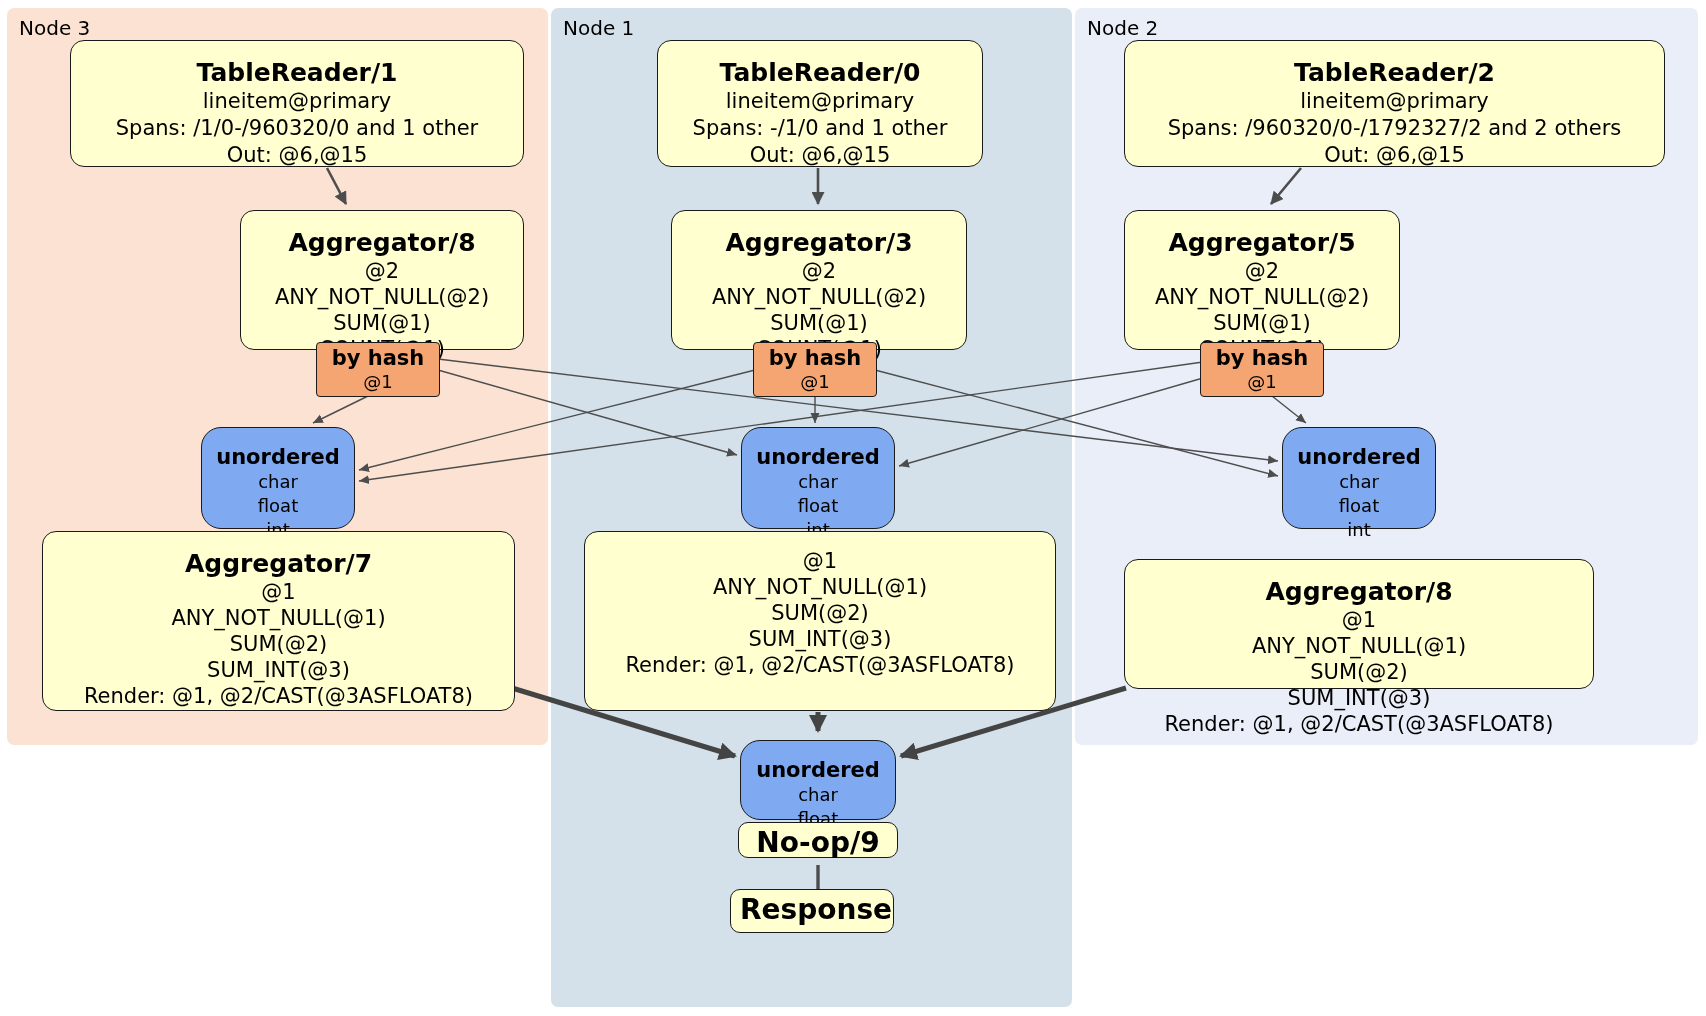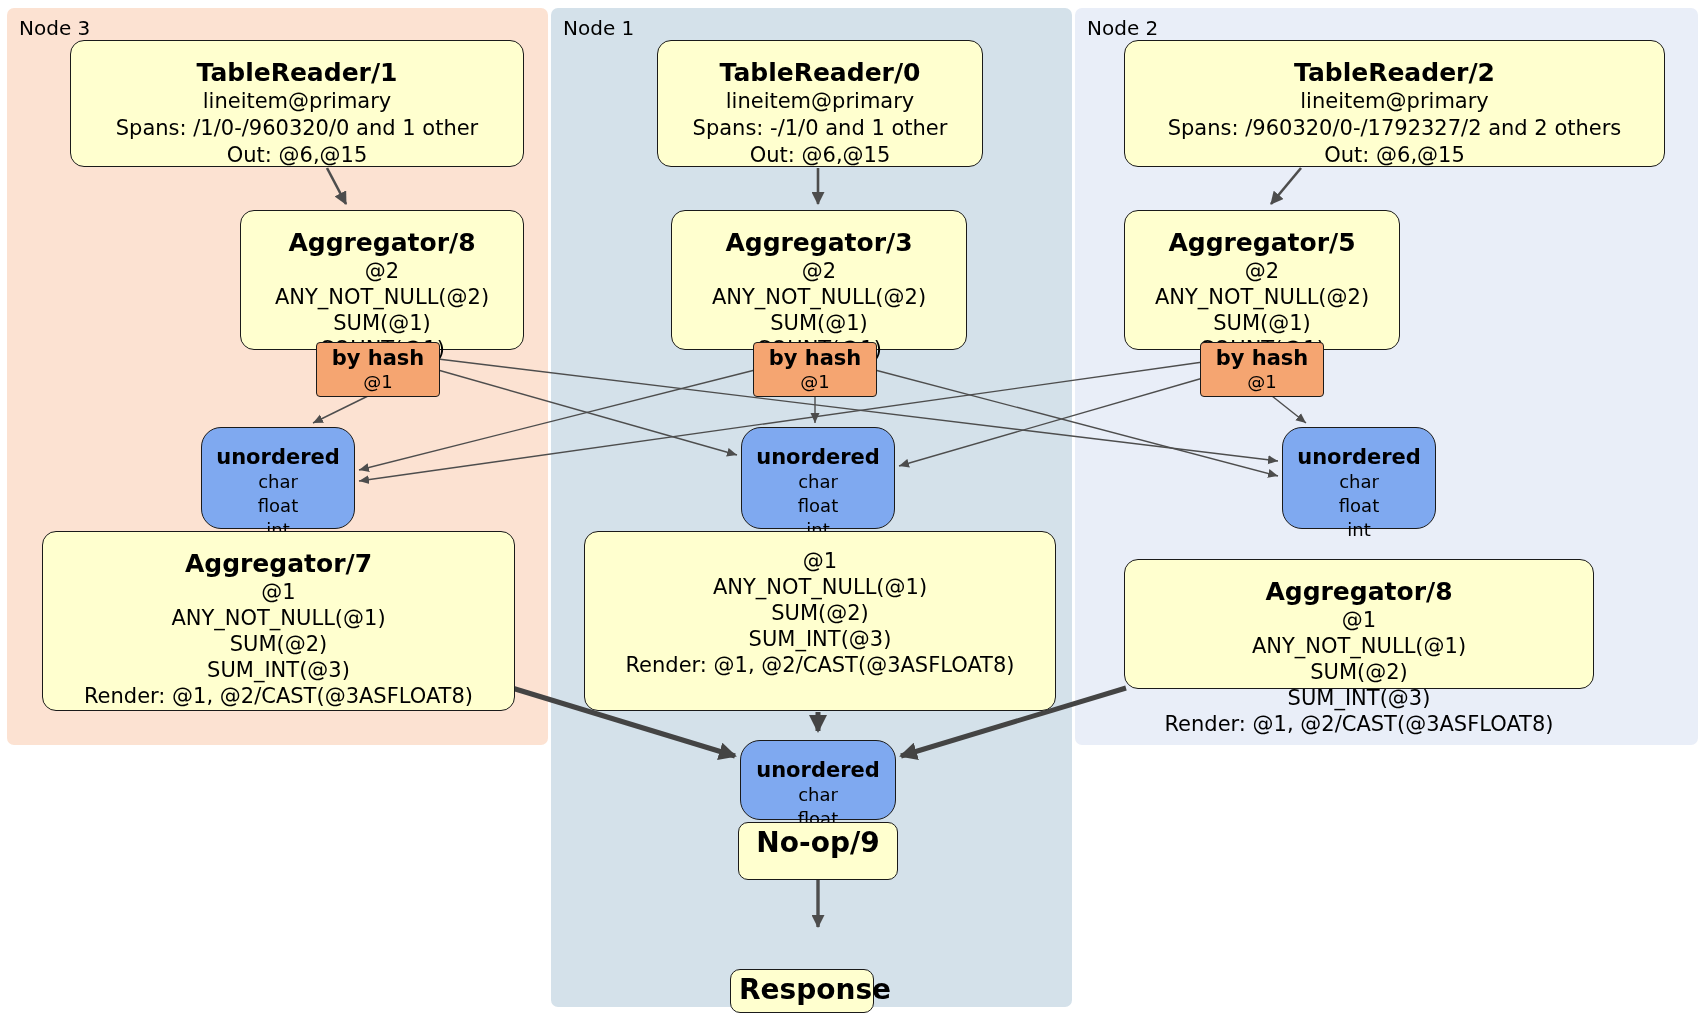--- a/index.html
+++ b/index.html
@@ -184,20 +184,20 @@
     <div class="proc-line">SUM(@2)</div>
     <div class="proc-line">SUM_INT(@3)</div>
     <div class="proc-line">Render: @1, @2/CAST(@3ASFLOAT8)</div>
   </div>
 
   <div class="box sync" style="left:740px;top:740px;width:156px;height:80px;">
     <div class="sync-title">unordered</div>
     <div class="sync-line">char</div>
     <div class="sync-line">float</div>
   </div>
-  <div class="box small-proc" style="left:738px;top:822px;width:160px;height:58px;">
+  <div class="box small-proc" style="left:738px;top:822px;width:160px;height:36px;">
     <div class="big-title">No-op/9</div>
   </div>
-  <div class="box small-proc" style="left:730px;top:969px;width:144px;height:44px;padding-left:8px;">
+  <div class="box small-proc" style="left:730px;top:889px;width:164px;height:44px;padding-left:8px;">
     <div class="big-title">Response</div>
   </div>
 
 </div>
 
 </body></html>

